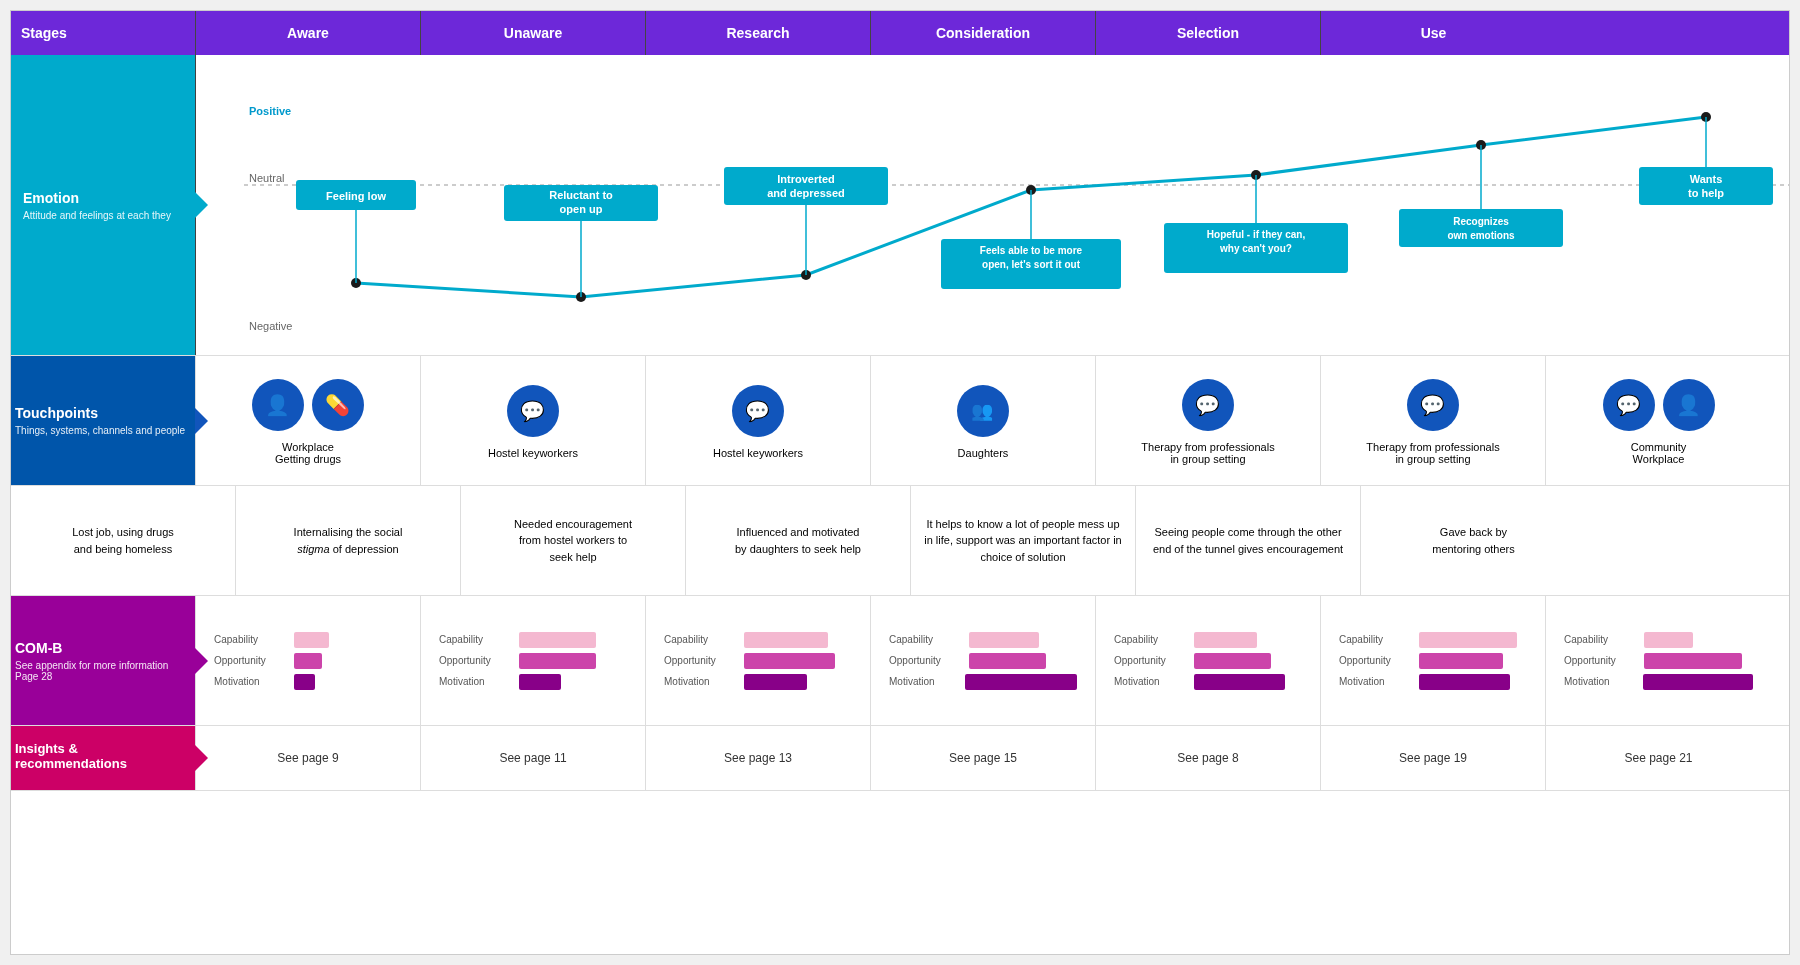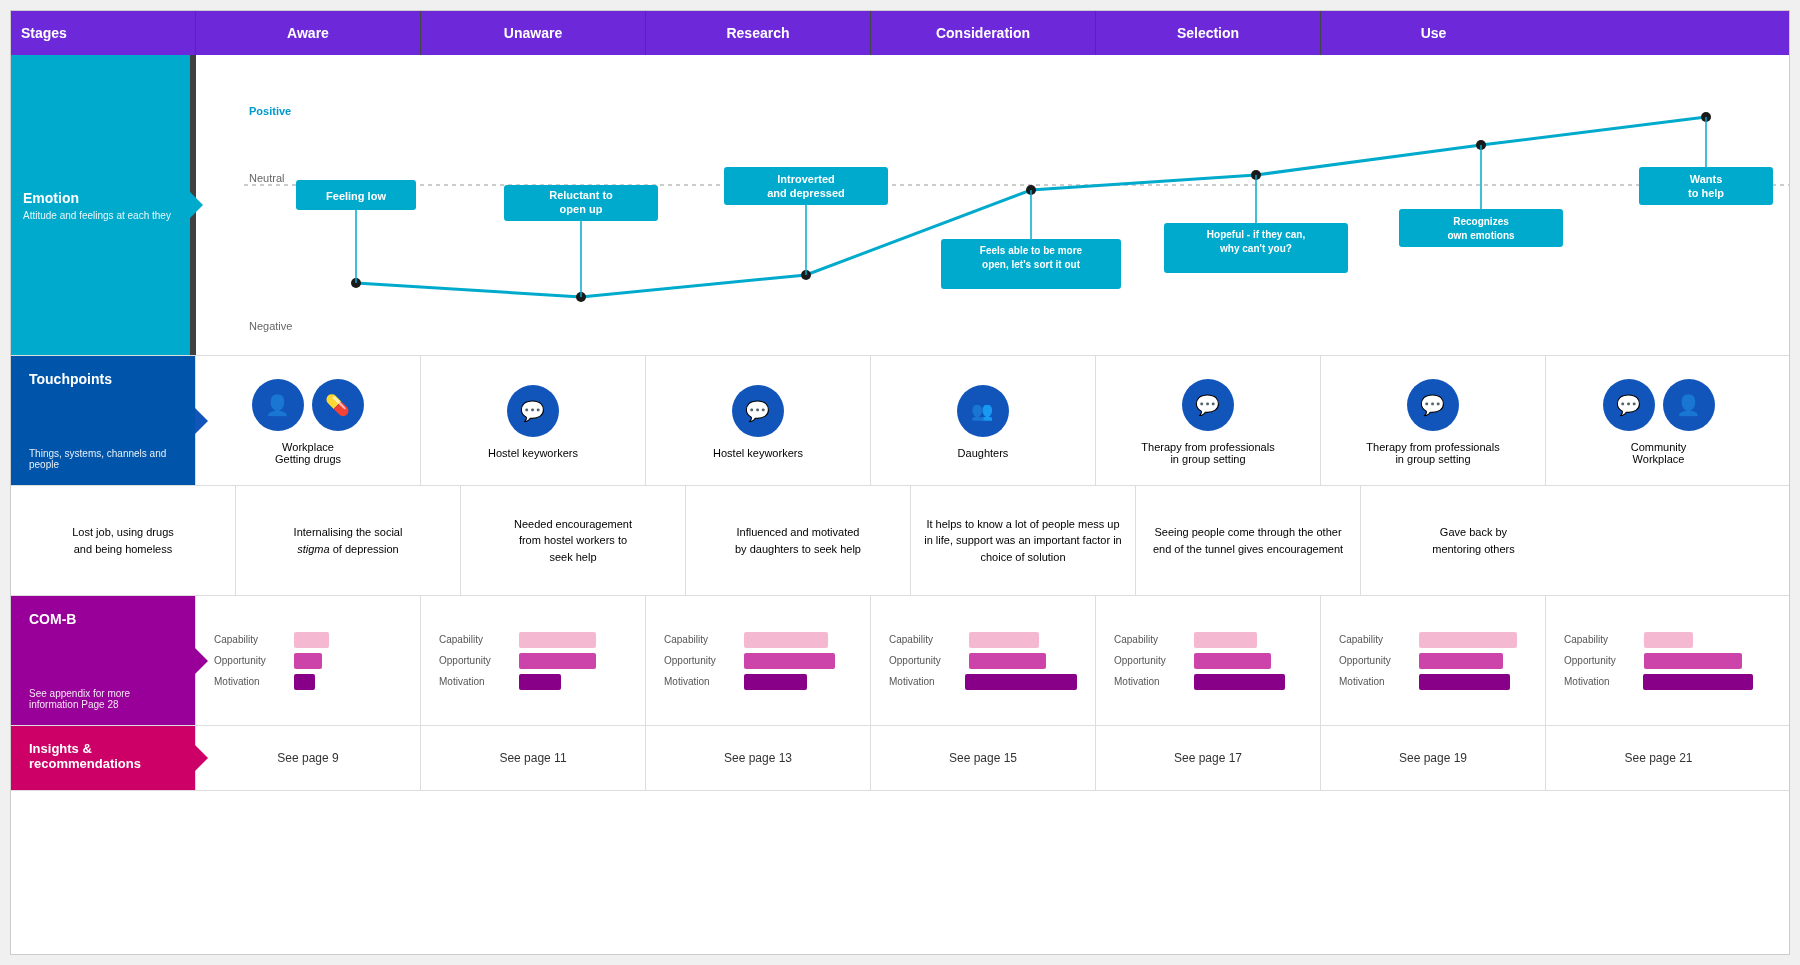--- a/index.html
+++ b/index.html
@@ -10,21 +10,21 @@
     .header-row { display: flex; background: #6d28d9; color: white; }
     .header-cell { padding: 14px 10px; font-weight: bold; font-size: 14px; border-right: 1px solid #444; }
     .col-label { width: 185px; min-width: 185px; }
     .col-stage { width: 225px; min-width: 225px; text-align: center; }
     .col-stage:last-child { border-right: none; }
 
     
     .content-row { display: flex; border-bottom: 1px solid #ddd; }
     
     
-    .row-label { width: 185px; min-width: 185px; padding: 15px 18px; border-right: 1px solid #ddd; display: flex; flex-direction: column; justify-content: space-between; }
+    .row-label { width: 185px; min-width: 185px; padding: 15px 4px; border-right: 1px solid #ddd; display: flex; flex-direction: column; justify-content: center; }
     .row-label.touchpoints-label { background: #0055aa; color: white; }
     .row-label-title { font-weight: bold; font-size: 14px; margin-bottom: 4px; }
     .row-label-sub { font-size: 10px; opacity: 0.9; }
 
     
     .stage-cell { width: 225px; min-width: 225px; border-right: 1px solid #ddd; padding: 10px; display: flex; flex-direction: column; align-items: center; justify-content: center; }
     .stage-cell:last-child { border-right: none; }
 
     
     .touchpoints-row { height: 130px; }
@@ -34,21 +34,21 @@
     .experience-text { font-size: 11px; text-align: center; line-height: 1.5; }
     .experience-text em { font-style: italic; text-decoration: none; }
     .stigma-italic { font-style: italic; }
     .insights-text { font-size: 12px; text-align: center; color: #333; }
 
     .emotion-row-wrapper { display: flex; border-bottom: 1px solid #ddd; }
     .emotion-label-col { 
       width: 185px; min-width: 185px; 
       background: #00aacc; color: white; 
       padding: 15px 12px; 
-      border-right: 6px solid #404040;
+      border-right: 1px solid #404040;
       display: flex; flex-direction: column; justify-content: center;
       position: relative;
     }
     .emotion-chart-area { 
       flex: 1; 
       position: relative; 
       height: 300px;
       overflow: hidden;
       margin-left: 48px;
     }
@@ -345,21 +345,21 @@
     <div class="stage-cell">
       <div class="insights-text">See page 11</div>
     </div>
     <div class="stage-cell">
       <div class="insights-text">See page 13</div>
     </div>
     <div class="stage-cell">
       <div class="insights-text">See page 15</div>
     </div>
     <div class="stage-cell">
-      <div class="insights-text">See page 17</div>
+      <div class="insights-text">See page 8</div>
     </div>
     <div class="stage-cell">
       <div class="insights-text">See page 19</div>
     </div>
     <div class="stage-cell">
       <div class="insights-text">See page 21</div>
     </div>
   </div>
 
 </div>

